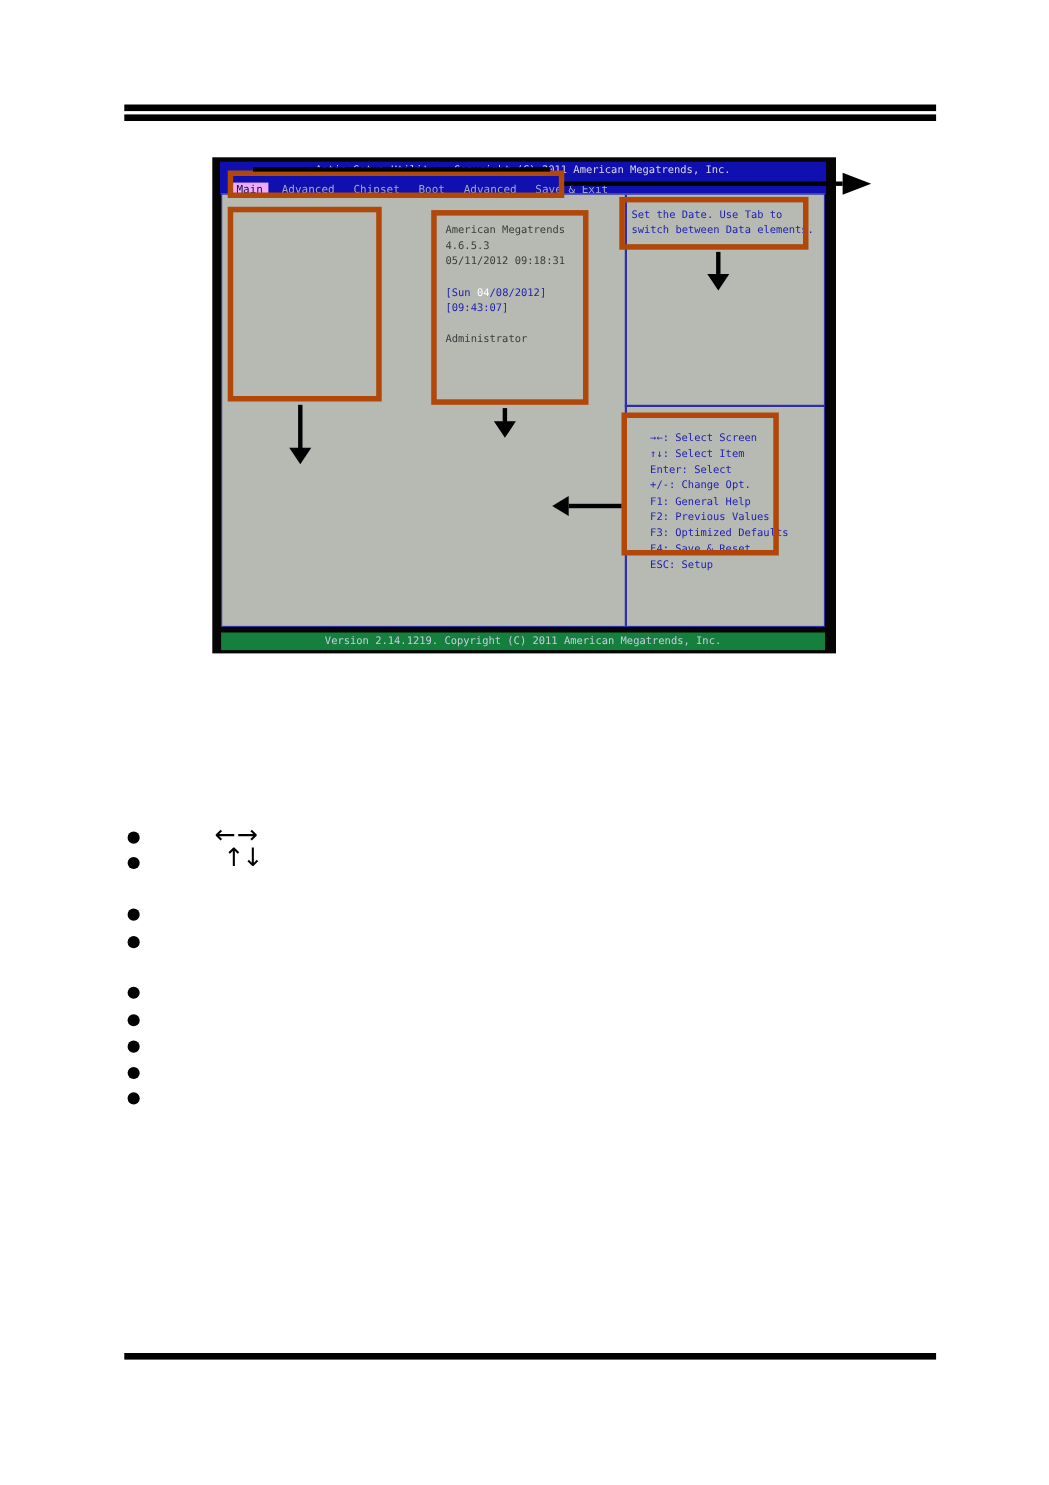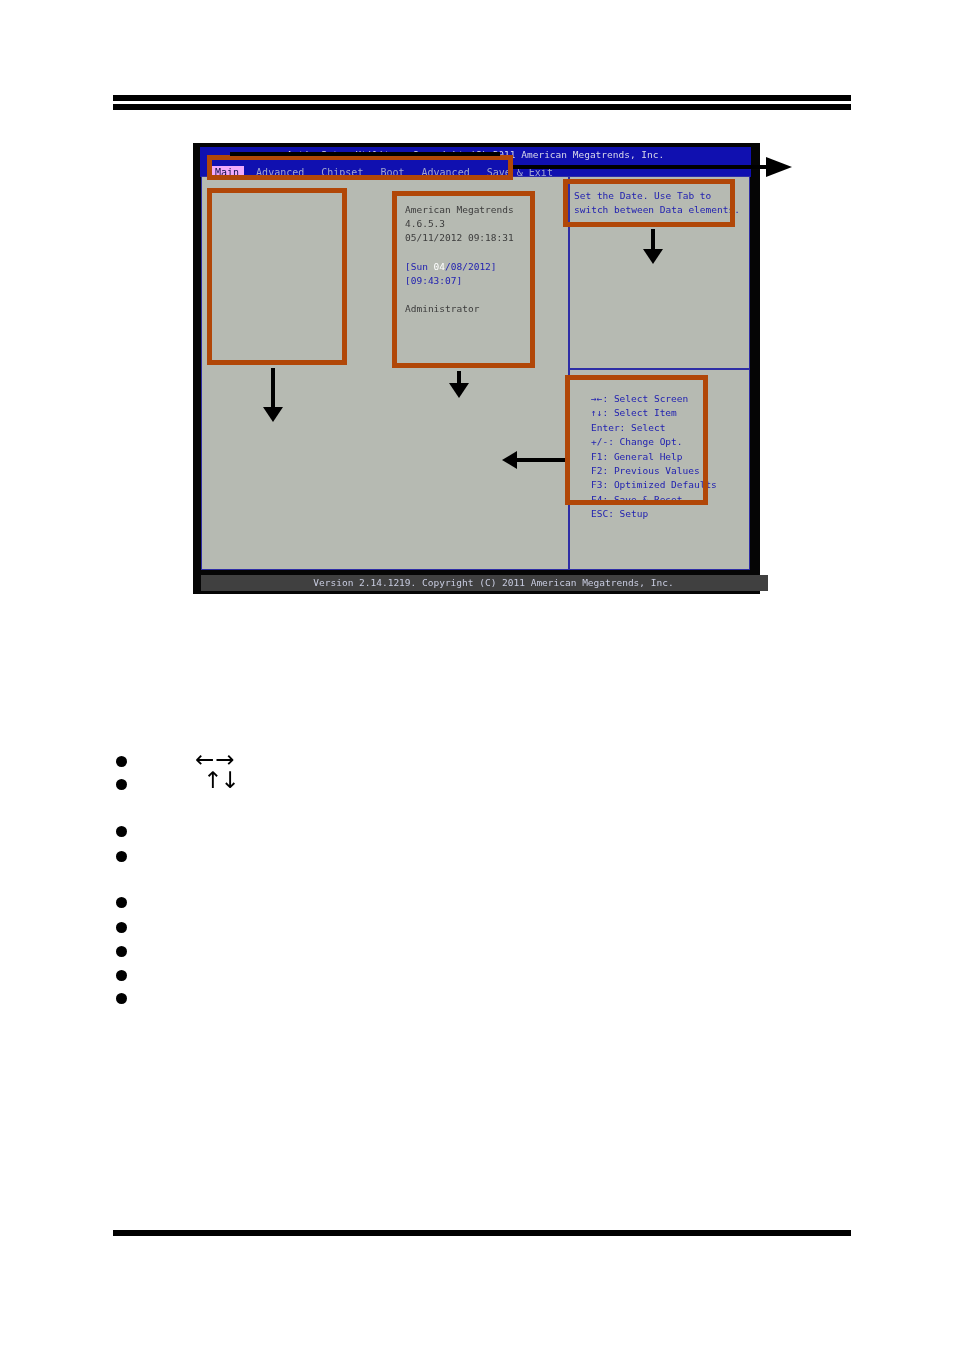--- a/index.html
+++ b/index.html
@@ -28,22 +28,22 @@
   .bios-line{height:14.2px;font-size:9.5px;white-space:nowrap;color:#3c3c3c;}
   .bios-line.gap{margin-top:14px;}
   .blue{color:#2222b0;}
   .white{color:#ffffff;}
   .col-left{position:absolute;left:17px;top:13px;}
   .col-mid{position:absolute;left:203px;top:27px;}
   .col-help{position:absolute;left:372px;top:13px;}
   .col-keys{position:absolute;left:372px;top:216px;margin-left:17px;}
   .col-keys .bios-line{height:14.4px;}
 
-  .statusbar{position:absolute;left:8px;top:432px;width:549px;height:16px;background:#404040;
-             color:#c8cce0;text-align:center;font-size:9.5px;line-height:16px;white-space:nowrap;padding-left:18px;}
+  .statusbar{position:absolute;left:8px;top:432px;width:549px;height:16px;background:#15803d;
+             color:#c8cce0;text-align:center;font-size:9.5px;line-height:16px;white-space:nowrap;}
 
   
   .ann-box{position:absolute;border:5px solid #b14708;box-sizing:border-box;background:transparent;}
   .box-tabs{left:207px;top:155px;width:306px;height:25px;}
   .box-left{left:207px;top:188px;width:140px;height:177px;}
   .box-mid{left:392px;top:191px;width:143px;height:177px;}
   .box-date{left:563px;top:179px;width:172px;height:48px;}
   .box-keys{left:565px;top:375px;width:143px;height:130px;}
   .ann-topline{position:absolute;left:230px;top:152px;width:270px;height:4px;background:#000;}
 

